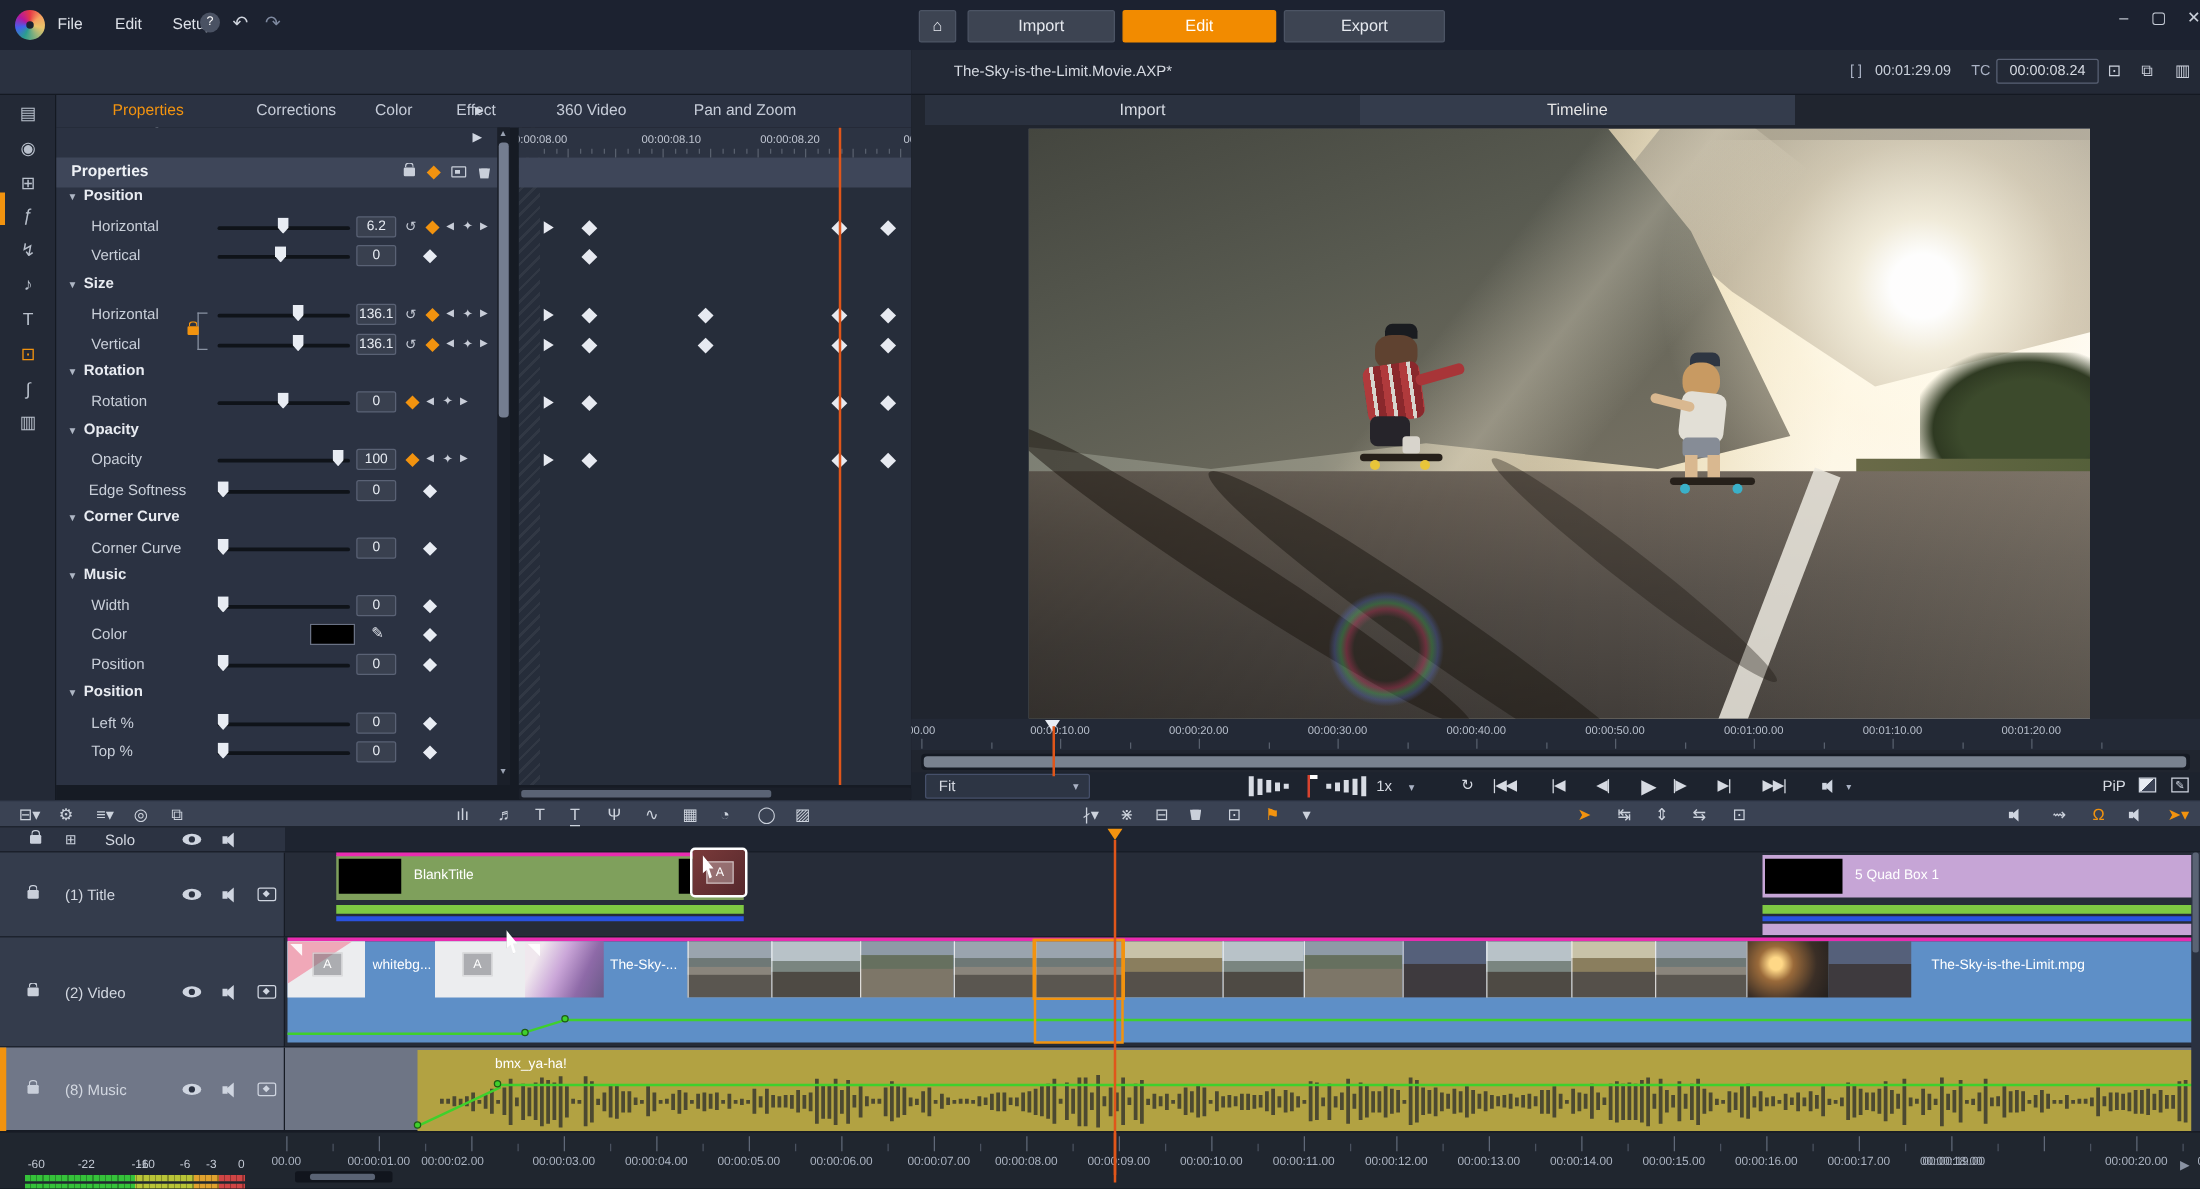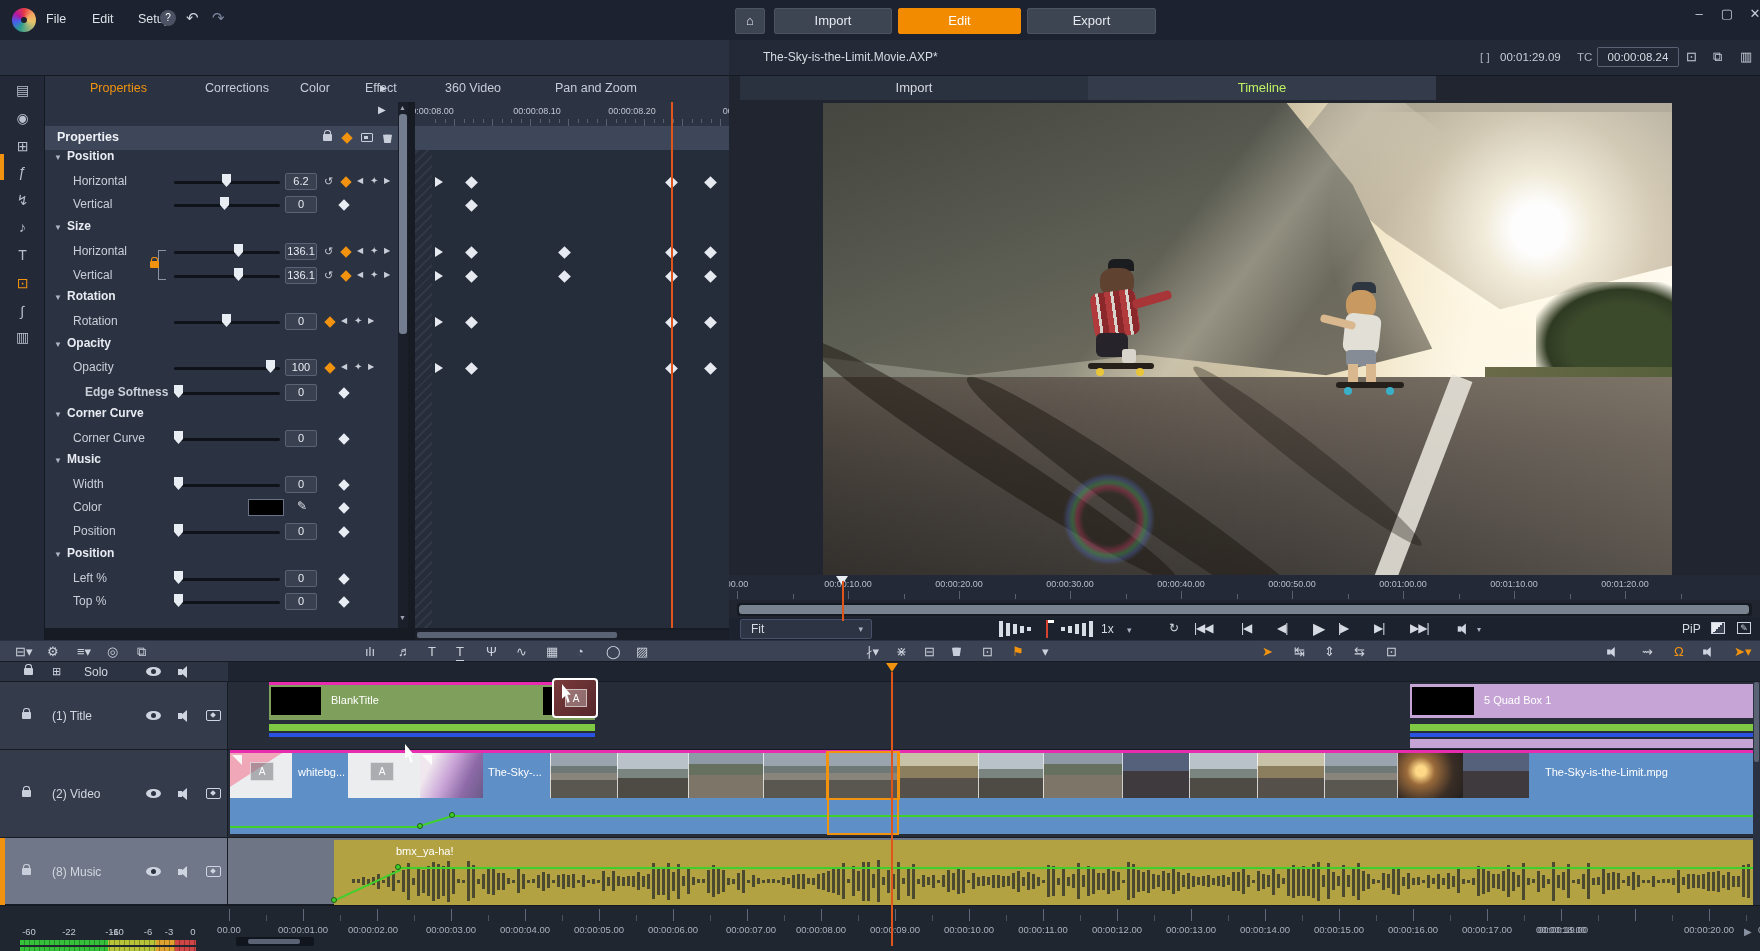--- a/index.html
+++ b/index.html
@@ -58,21 +58,21 @@
   #kf-panel{position:absolute;left:415px;top:102px;width:314px;height:526px;background:#262d3a;overflow:hidden;}
   #kf-hatch{position:absolute;left:0;top:0;width:17px;height:526px;
     background:repeating-linear-gradient(135deg,rgba(255,255,255,.05) 0 2px,transparent 2px 7px);}
   .kf-lbl{position:absolute;top:4px;font-size:9px;color:#c0c6d2;transform:translateX(-50%);}
   .tick{position:absolute;width:1px;background:#58606e;}
   .kdia{position:absolute;width:9px;height:9px;transform:rotate(45deg);background:#e6e9f0;}
   .ktri{position:absolute;width:0;height:0;border-top:5px solid transparent;border-bottom:5px solid transparent;border-left:8px solid #e6e9f0;}
   
   #pvpanel{position:absolute;left:729px;top:76px;width:1031px;height:564px;background:#20252f;}
   .pvtab{position:absolute;top:0;height:24px;font-size:13px;text-align:center;line-height:24px;background:#2a313f;color:#d6dae2;}
-  .pvtab.active{background:#343c4c;color:#bef264;}
+  .pvtab.active{background:#343c4c;color:#e5e5e5;}
   #stage{position:absolute;left:94px;top:27px;width:849px;height:472px;overflow:hidden;
     background:linear-gradient(100deg,#7a7d72 0%,#8f8e7f 30%,#c4b89b 48%,#efe3c4 62%,#fdf8ea 74%,#fff 100%);}
   #pv-ruler{position:absolute;left:0;top:499px;width:1031px;height:25px;background:#232936;overflow:hidden;}
   .pvr-lbl{position:absolute;top:4px;font-size:9px;color:#b8bfcc;transform:translateX(-50%);}
   #pv-scroll{position:absolute;left:8px;top:527px;width:1015px;height:13px;background:#151a23;border-radius:3px;}
   #pv-scroll-thumb{position:absolute;left:2px;top:2px;width:1010px;height:9px;background:#79828f;border-radius:3px;}
   #transport{position:absolute;left:0;top:542px;width:1031px;height:22px;background:#1d232e;}
   .tbtn{position:absolute;top:3px;font-size:12px;color:#d6dae2;letter-spacing:-1px;}
   #fitbox{position:absolute;left:11px;top:1px;width:132px;height:20px;background:#2d3544;border:1px solid #46506a;border-radius:2px;
     font-size:12px;color:#d6dae2;line-height:18px;padding-left:10px;}
@@ -233,21 +233,21 @@
       <div class="sec-arrow" style="left: 9px; top: 238px;">▼</div>
       <div class="sec-title" style="left: 22px; top: 234px;">Opacity</div>
       <div class="row-label" style="left: 28px; top: 258px;">Opacity</div>
       <div class="sld-track" style="left: 129px; top: 265px; width: 106px;"></div>
       <div class="knob" style="left: 221px; top: 258px;"></div>
       <div class="valbox" style="left: 240px; top: 257px;">100</div>
       <div class="dia or" style="left: 281px; top: 262px;"></div>
       <div class="mini" style="left: 296px; top: 260px; font-size: 8px;">◀</div>
       <div class="mini" style="left: 309px; top: 259px; font-size: 10px;">✦</div>
       <div class="mini" style="left: 323px; top: 260px; font-size: 8px;">▶</div>
-      <div class="row-label" style="left: 40px; top: 283px; font-weight: bold;">Edge Softness</div>
+      <div class="row-label" style="left: 26px; top: 283px;">Edge Softness</div>
       <div class="sld-track" style="left: 129px; top: 290px; width: 106px;"></div>
       <div class="knob" style="left: 129px; top: 283px;"></div>
       <div class="valbox" style="left: 240px; top: 282px;">0</div>
       <div class="dia" style="left: 295px; top: 287px;"></div>
       <div class="sec-arrow" style="left: 9px; top: 308px;">▼</div>
       <div class="sec-title" style="left: 22px; top: 304px;">Corner Curve</div>
       <div class="row-label" style="left: 28px; top: 329px;">Corner Curve</div>
       <div class="sld-track" style="left: 129px; top: 336px; width: 106px;"></div>
       <div class="knob" style="left: 129px; top: 329px;"></div>
       <div class="valbox" style="left: 240px; top: 328px;">0</div>
@@ -875,21 +875,21 @@
 
   <div id="bottom">
       <div class="tick" style="left: 229px; top: 3px; height: 12px; background: rgb(95, 104, 120);"></div>
       <div class="tick" style="left: 266px; top: 9px; height: 6px; background: rgb(74, 82, 96);"></div>
       <div class="br-lbl" style="left: 229px;">00.00</div>
       <div class="tick" style="left: 303px; top: 3px; height: 12px; background: rgb(95, 104, 120);"></div>
       <div class="tick" style="left: 340px; top: 9px; height: 6px; background: rgb(74, 82, 96);"></div>
       <div class="br-lbl" style="left: 303px;">00:00:01.00</div>
       <div class="tick" style="left: 377px; top: 3px; height: 12px; background: rgb(95, 104, 120);"></div>
       <div class="tick" style="left: 414px; top: 9px; height: 6px; background: rgb(74, 82, 96);"></div>
-      <div class="br-lbl" style="left: 373px;">00:00:02.00</div>
+      <div class="br-lbl" style="left: 362px;">00:00:02.00</div>
       <div class="tick" style="left: 451px; top: 3px; height: 12px; background: rgb(95, 104, 120);"></div>
       <div class="tick" style="left: 488px; top: 9px; height: 6px; background: rgb(74, 82, 96);"></div>
       <div class="br-lbl" style="left: 451px;">00:00:03.00</div>
       <div class="tick" style="left: 525px; top: 3px; height: 12px; background: rgb(95, 104, 120);"></div>
       <div class="tick" style="left: 562px; top: 9px; height: 6px; background: rgb(74, 82, 96);"></div>
       <div class="br-lbl" style="left: 525px;">00:00:04.00</div>
       <div class="tick" style="left: 599px; top: 3px; height: 12px; background: rgb(95, 104, 120);"></div>
       <div class="tick" style="left: 636px; top: 9px; height: 6px; background: rgb(74, 82, 96);"></div>
       <div class="br-lbl" style="left: 599px;">00:00:05.00</div>
       <div class="tick" style="left: 673px; top: 3px; height: 12px; background: rgb(95, 104, 120);"></div>

